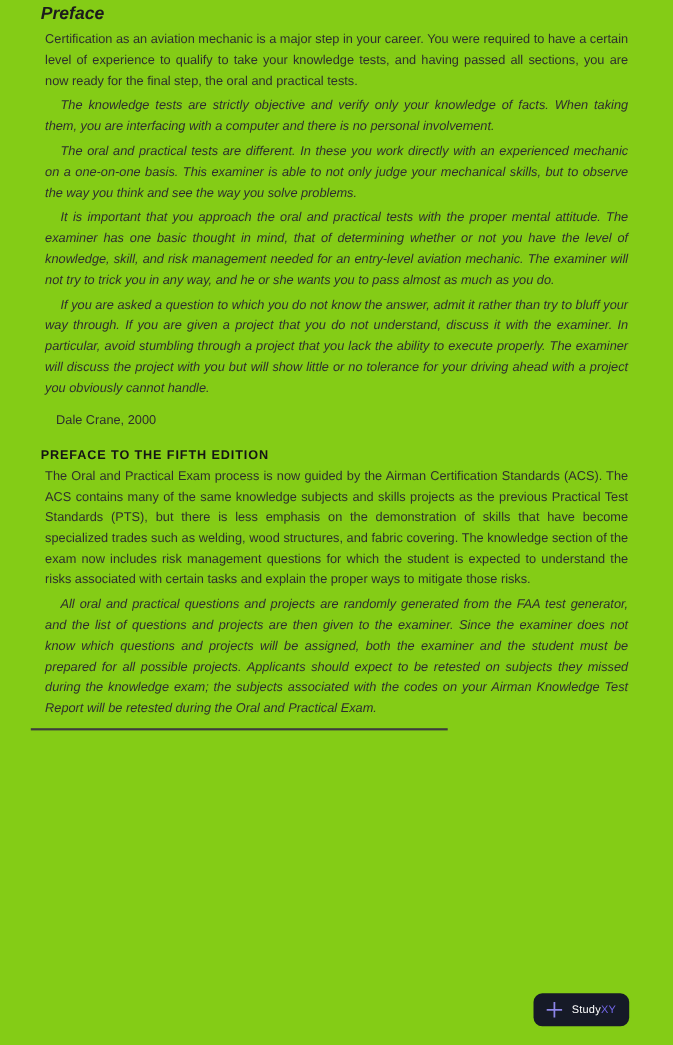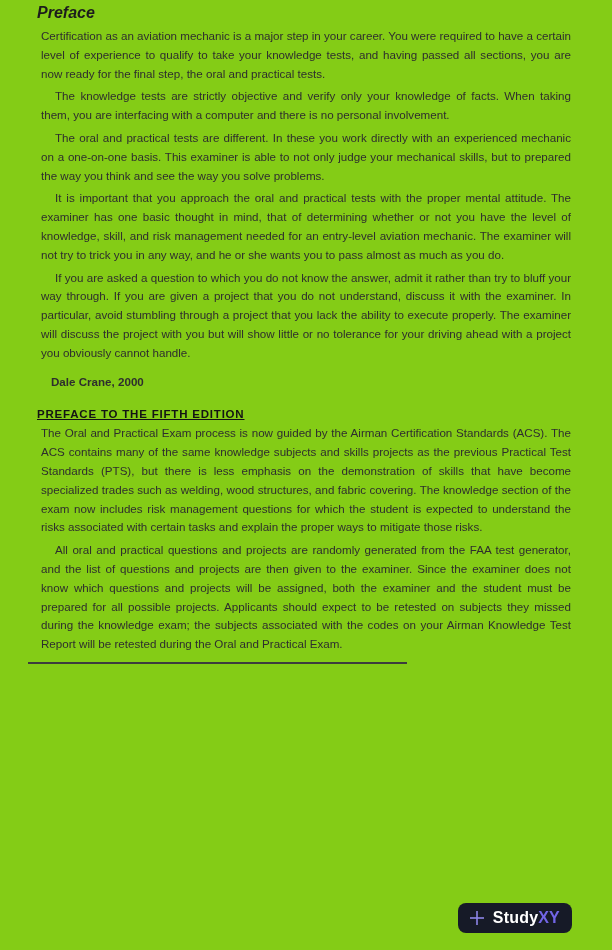--- a/index.html
+++ b/index.html
@@ -25,36 +25,34 @@
     font-style: italic;
     color: #1c1c1c;
   }
   p.body-par {
     margin: 4px;
     font-size: 11.6px;
     line-height: 18.8px;
     text-align: justify;
     color: #2e2e2e;
   }
-  p.indent { text-indent: 14px; }
+  p.indent { text-indent: 14px; font-style: italic; }
   .signature {
     margin: 10px 0 0 0;
     padding-left: 14px;
     font-size: 11.6px;
     line-height: 18.8px;
     color: #2e2e2e;
-    font-weight: bold;
   }
   .section-heading {
     margin: 17px 0 2px 0;
     font-size: 11.5px;
     font-weight: bold;
     letter-spacing: 0.8px;
     color: #141414;
-    text-decoration: underline;
   }
   .sig-rule {
     margin: 8px 0 0 -9px;
     width: 379px;
     height: 2px;
     background: #3d3d3d;
   }
   .brand-badge {
     position: absolute;
     right: 40px; bottom: 17px;
@@ -62,39 +60,39 @@
     display: flex;
     align-items: center;
     gap: 7px;
     background: #161a27;
     border-radius: 8px;
     padding: 0 12px 0 10px;
     box-sizing: border-box;
   }
   .brand-plus { display: flex; align-items: center; }
   .brand-name {
-    font-size: 16px;
-    font-weight: bold;
+    font-size: 10px;
+    font-weight: normal;
     color: #ffffff;
     letter-spacing: 0.2px;
     text-align: right;
   }
   .brand-accent { color: #7165e6; }
 </style>
 </head>
 <body>
 
 <div class="page">
   <div class="content">
 
     <h1 class="doc-title">Preface</h1>
 
     <p class="body-par">Certification as an aviation mechanic is a major step in your career. You were required to have a certain level of experience to qualify to take your knowledge tests, and having passed all sections, you are now ready for the final step, the oral and practical tests.</p>
     <p class="body-par indent">The knowledge tests are strictly objective and verify only your knowledge of facts. When taking them, you are interfacing with a computer and there is no personal involvement.</p>
-    <p class="body-par indent">The oral and practical tests are different. In these you work directly with an experienced mechanic on a one-on-one basis. This examiner is able to not only judge your mechanical skills, but to prepared the way you think and see the way you solve problems.</p>
+    <p class="body-par indent">The oral and practical tests are different. In these you work directly with an experienced mechanic on a one-on-one basis. This examiner is able to not only judge your mechanical skills, but to observe the way you think and see the way you solve problems.</p>
     <p class="body-par indent">It is important that you approach the oral and practical tests with the proper mental attitude. The examiner has one basic thought in mind, that of determining whether or not you have the level of knowledge, skill, and risk management needed for an entry-level aviation mechanic. The examiner will not try to trick you in any way, and he or she wants you to pass almost as much as you do.</p>
     <p class="body-par indent">If you are asked a question to which you do not know the answer, admit it rather than try to bluff your way through. If you are given a project that you do not understand, discuss it with the examiner. In particular, avoid stumbling through a project that you lack the ability to execute properly. The examiner will discuss the project with you but will show little or no tolerance for your driving ahead with a project you obviously cannot handle.</p>
 
     <p class="signature">Dale Crane, 2000</p>
 
     <h2 class="section-heading">PREFACE TO THE FIFTH EDITION</h2>
 
     <p class="body-par">The Oral and Practical Exam process is now guided by the Airman Certification Standards (ACS). The ACS contains many of the same knowledge subjects and skills projects as the previous Practical Test Standards (PTS), but there is less emphasis on the demonstration of skills that have become specialized trades such as welding, wood structures, and fabric covering. The knowledge section of the exam now includes risk management questions for which the student is expected to understand the risks associated with certain tasks and explain the proper ways to mitigate those risks.</p>
     <p class="body-par indent">All oral and practical questions and projects are randomly generated from the FAA test generator, and the list of questions and projects are then given to the examiner. Since the examiner does not know which questions and projects will be assigned, both the examiner and the student must be prepared for all possible projects. Applicants should expect to be retested on subjects they missed during the knowledge exam; the subjects associated with the codes on your Airman Knowledge Test Report will be retested during the Oral and Practical Exam.</p>
 

